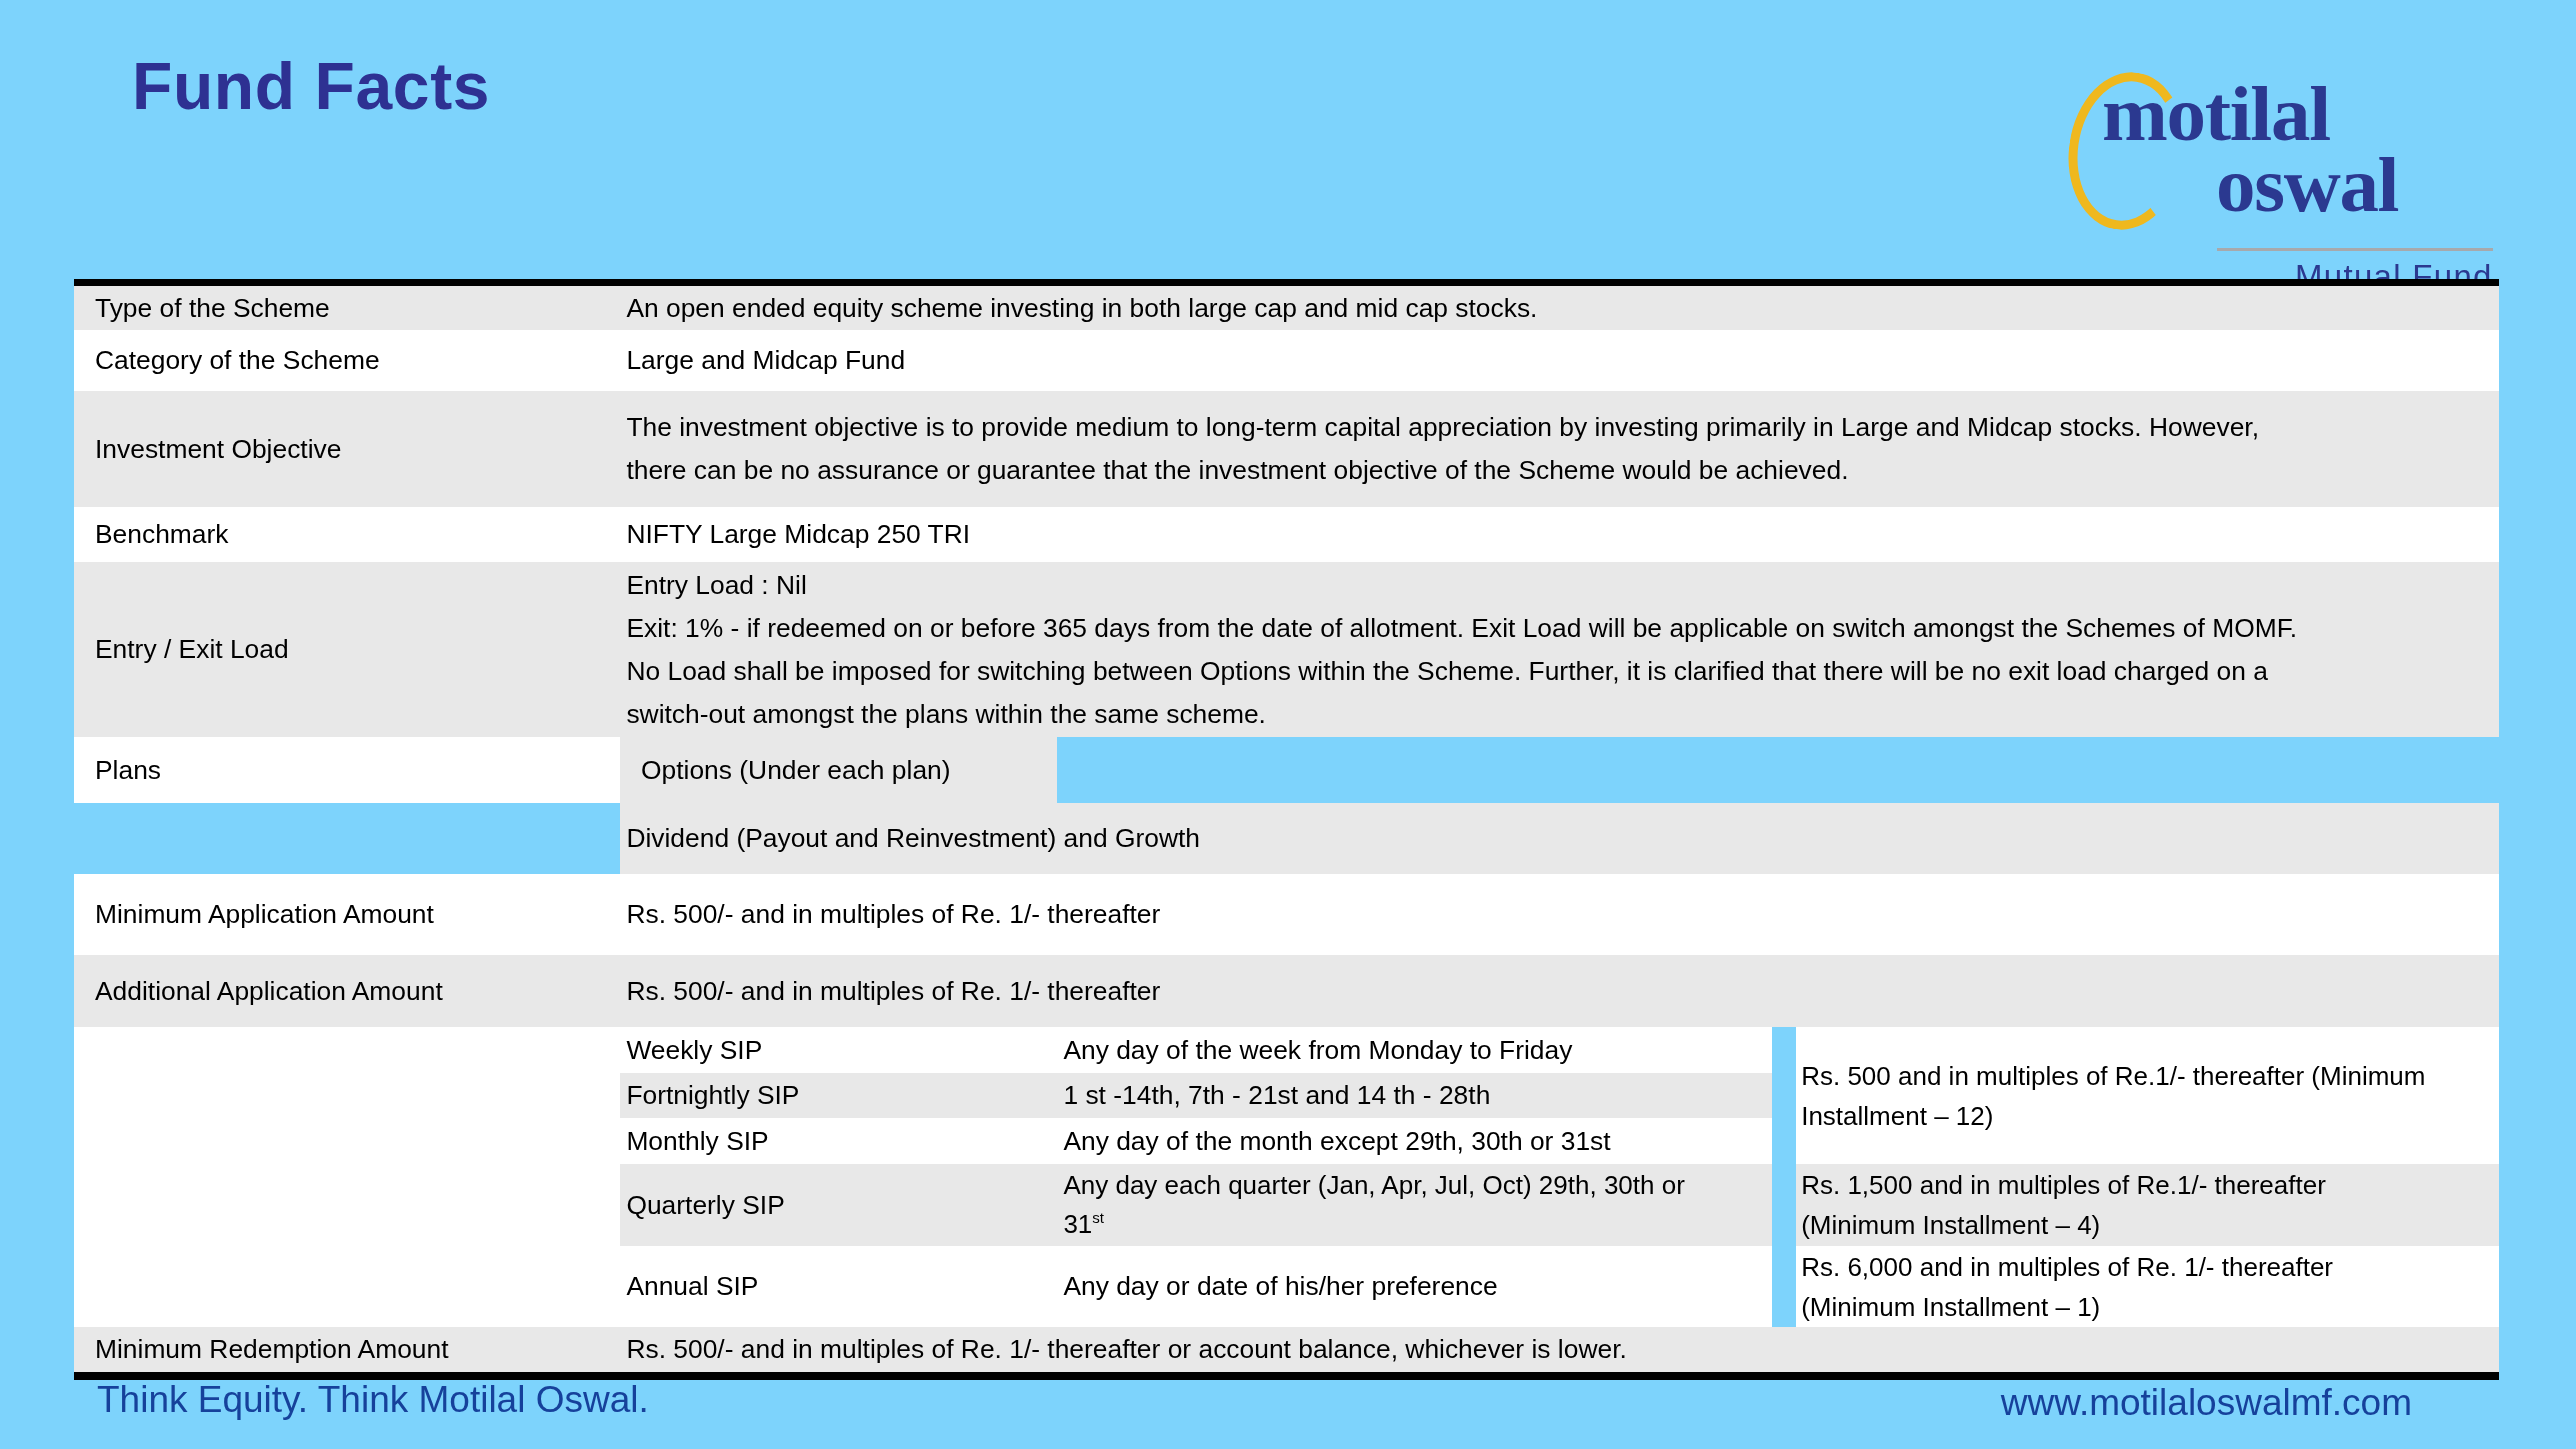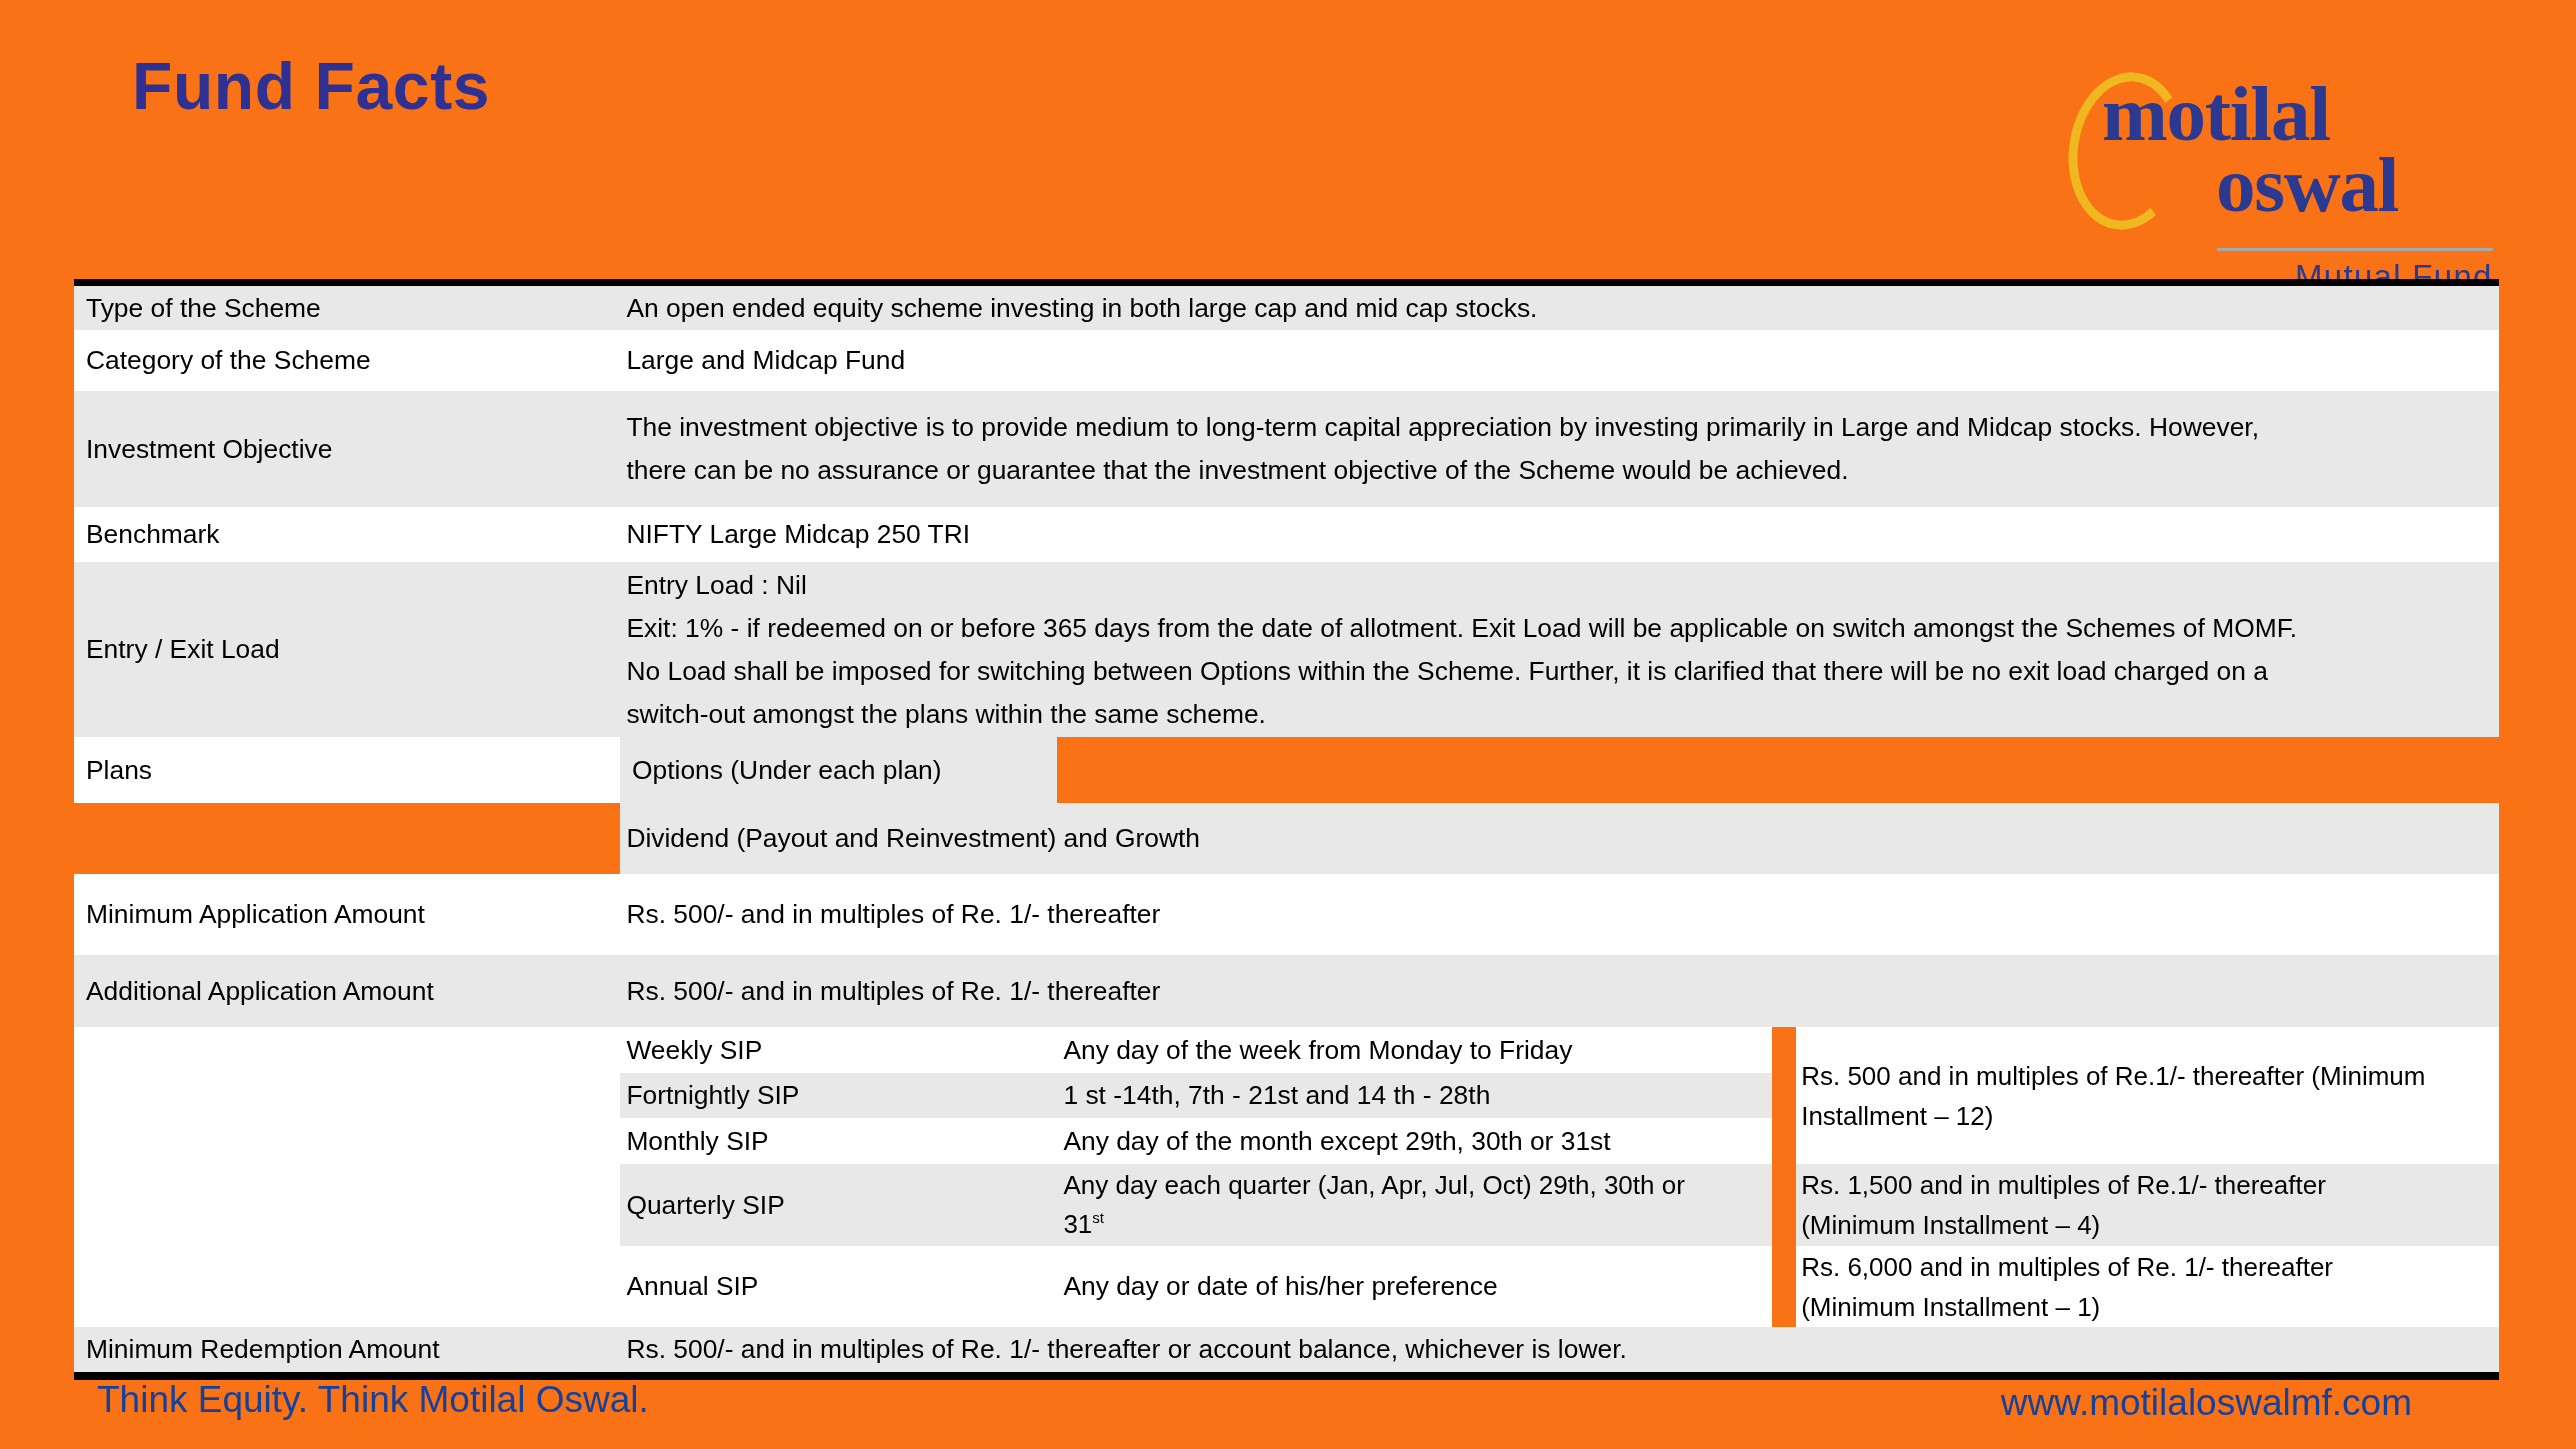--- a/index.html
+++ b/index.html
@@ -1,16 +1,16 @@
 <!DOCTYPE html>
 <html style="font-size:10.3px"><head>
 <meta charset="utf-8">
 <style>
   html,body{margin:0;padding:0;background:#ffffff;}
-  .page{position:relative;width:2576px;height:1449px;background:#f97316;overflow:hidden;
+  .page{position:relative;width:2576px;height:1449px;background:#7dd3fc;overflow:hidden;
         font-family:"Liberation Sans",sans-serif;color:#000;}
 
   
   .page-title{position:absolute;left:132px;top:48px;font-size:66px;font-weight:700;
               color:#2E3192;letter-spacing:0.6px;}
 
   
   .logo{position:absolute;top:64px;right:82px;width:425px;height:213px;}
   .logo-ring{position:absolute;left:0;top:7.7px;width:97px;height:140px;border:9px solid #EFB81E;
              border-radius:50%;border-right-color:transparent;transform:rotate(8deg);}
@@ -24,21 +24,21 @@
   
   .fund-table{position:absolute;left:74px;top:279px;width:2425px;
               display:grid;
               grid-template-columns:546px 437px 715px 727px;
               grid-template-rows:44px 61px 116px 55px 175px 66px 71px 81px 72px 46px 45px 46px 82px 81px 45px;
               border-top:7.7px solid #000;border-bottom:8.4px solid #000;
               font-size:26.4px;line-height:1.25;}
   .cell{display:flex;align-items:center;overflow:hidden;}
   .g{background:#E8E8E8;}
   .w{background:#ffffff;}
-  .lab{padding-left:12px;}
+  .lab{padding-left:21px;}
   .val{padding-left:6.4px;}
   .span3{grid-column:2 / -1;}
   .col1{grid-column:1;}
   .col2{grid-column:2;}
   .col3{grid-column:3;}
   .col4{grid-column:4;padding-left:5.2px;}
   .multiline{flex-direction:column;align-items:flex-start;justify-content:center;}
   .multiline div{white-space:nowrap;}
   .lines-lg div{line-height:43px;}
   .amount{font-size:26px;margin-left:24px;}

